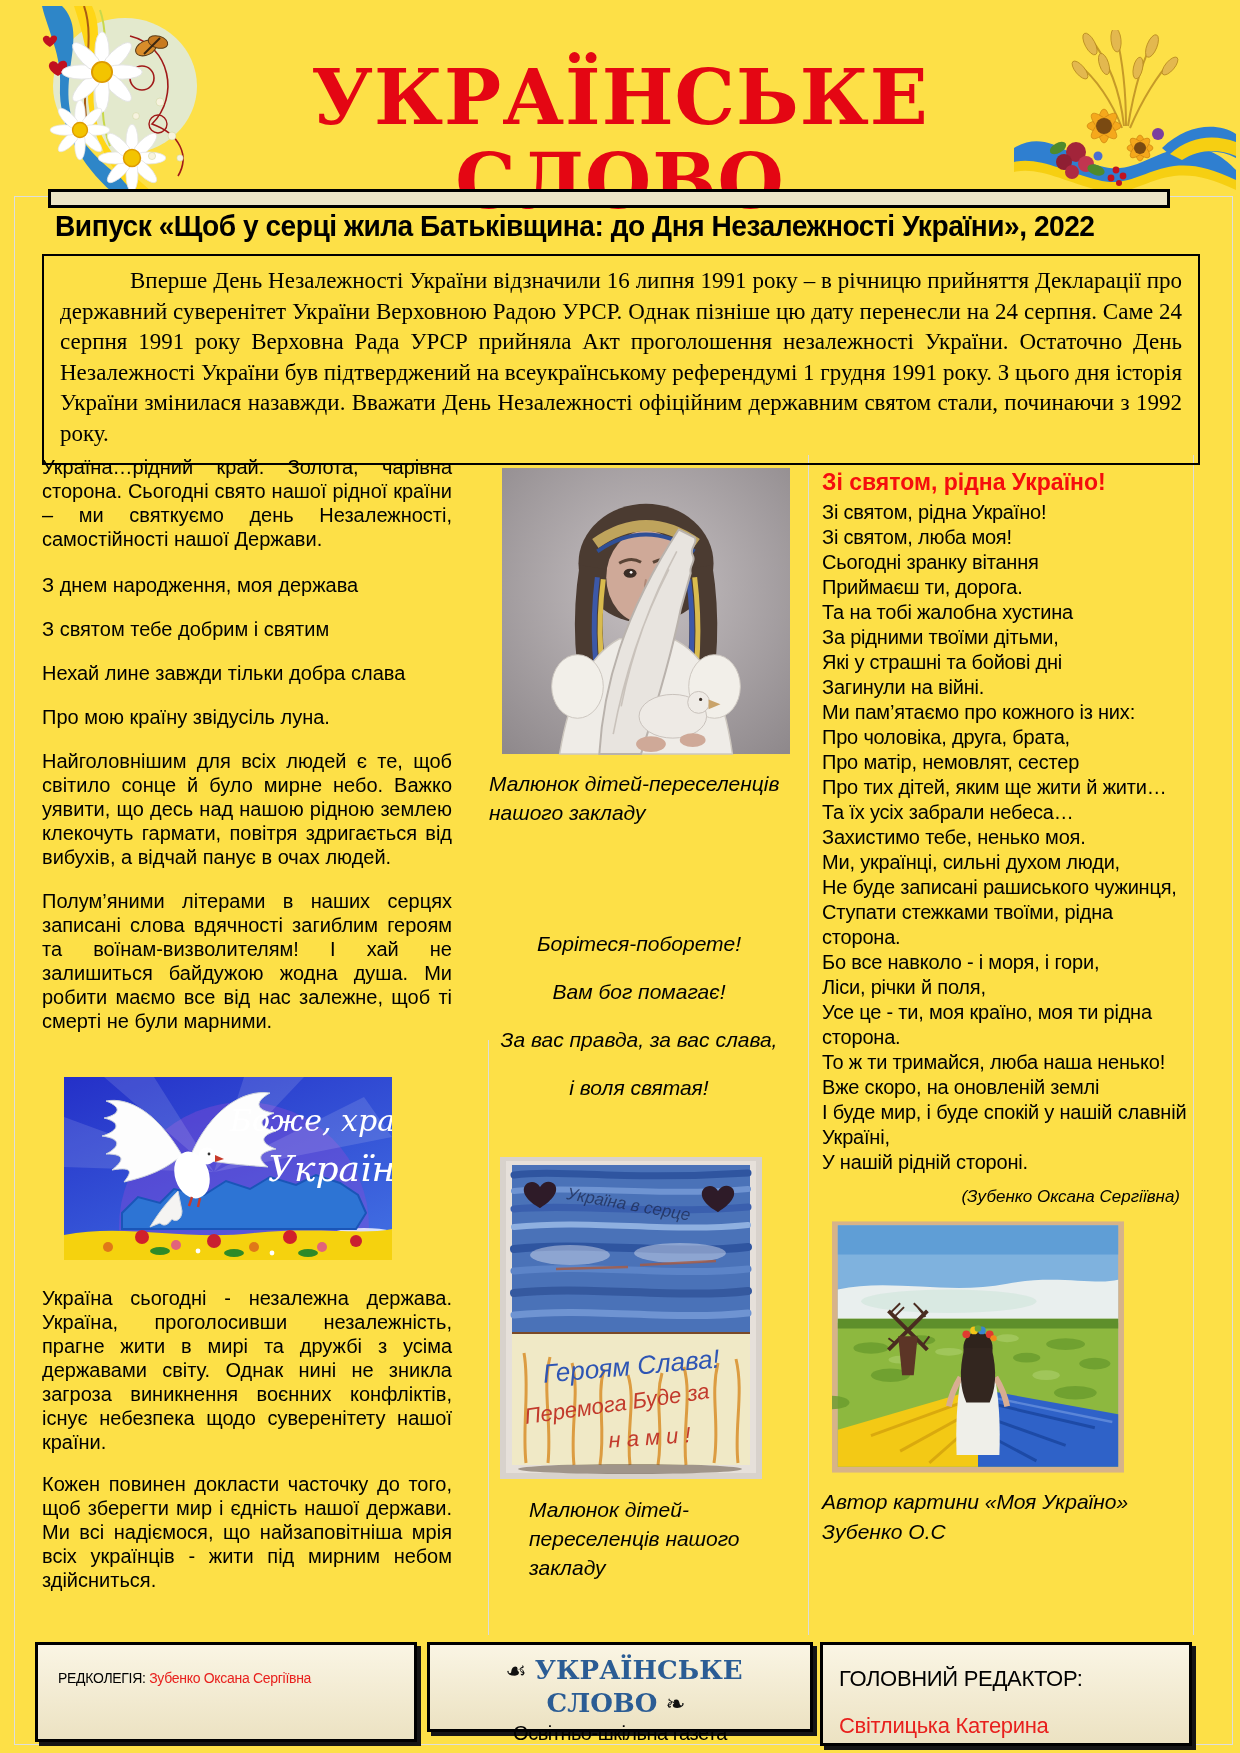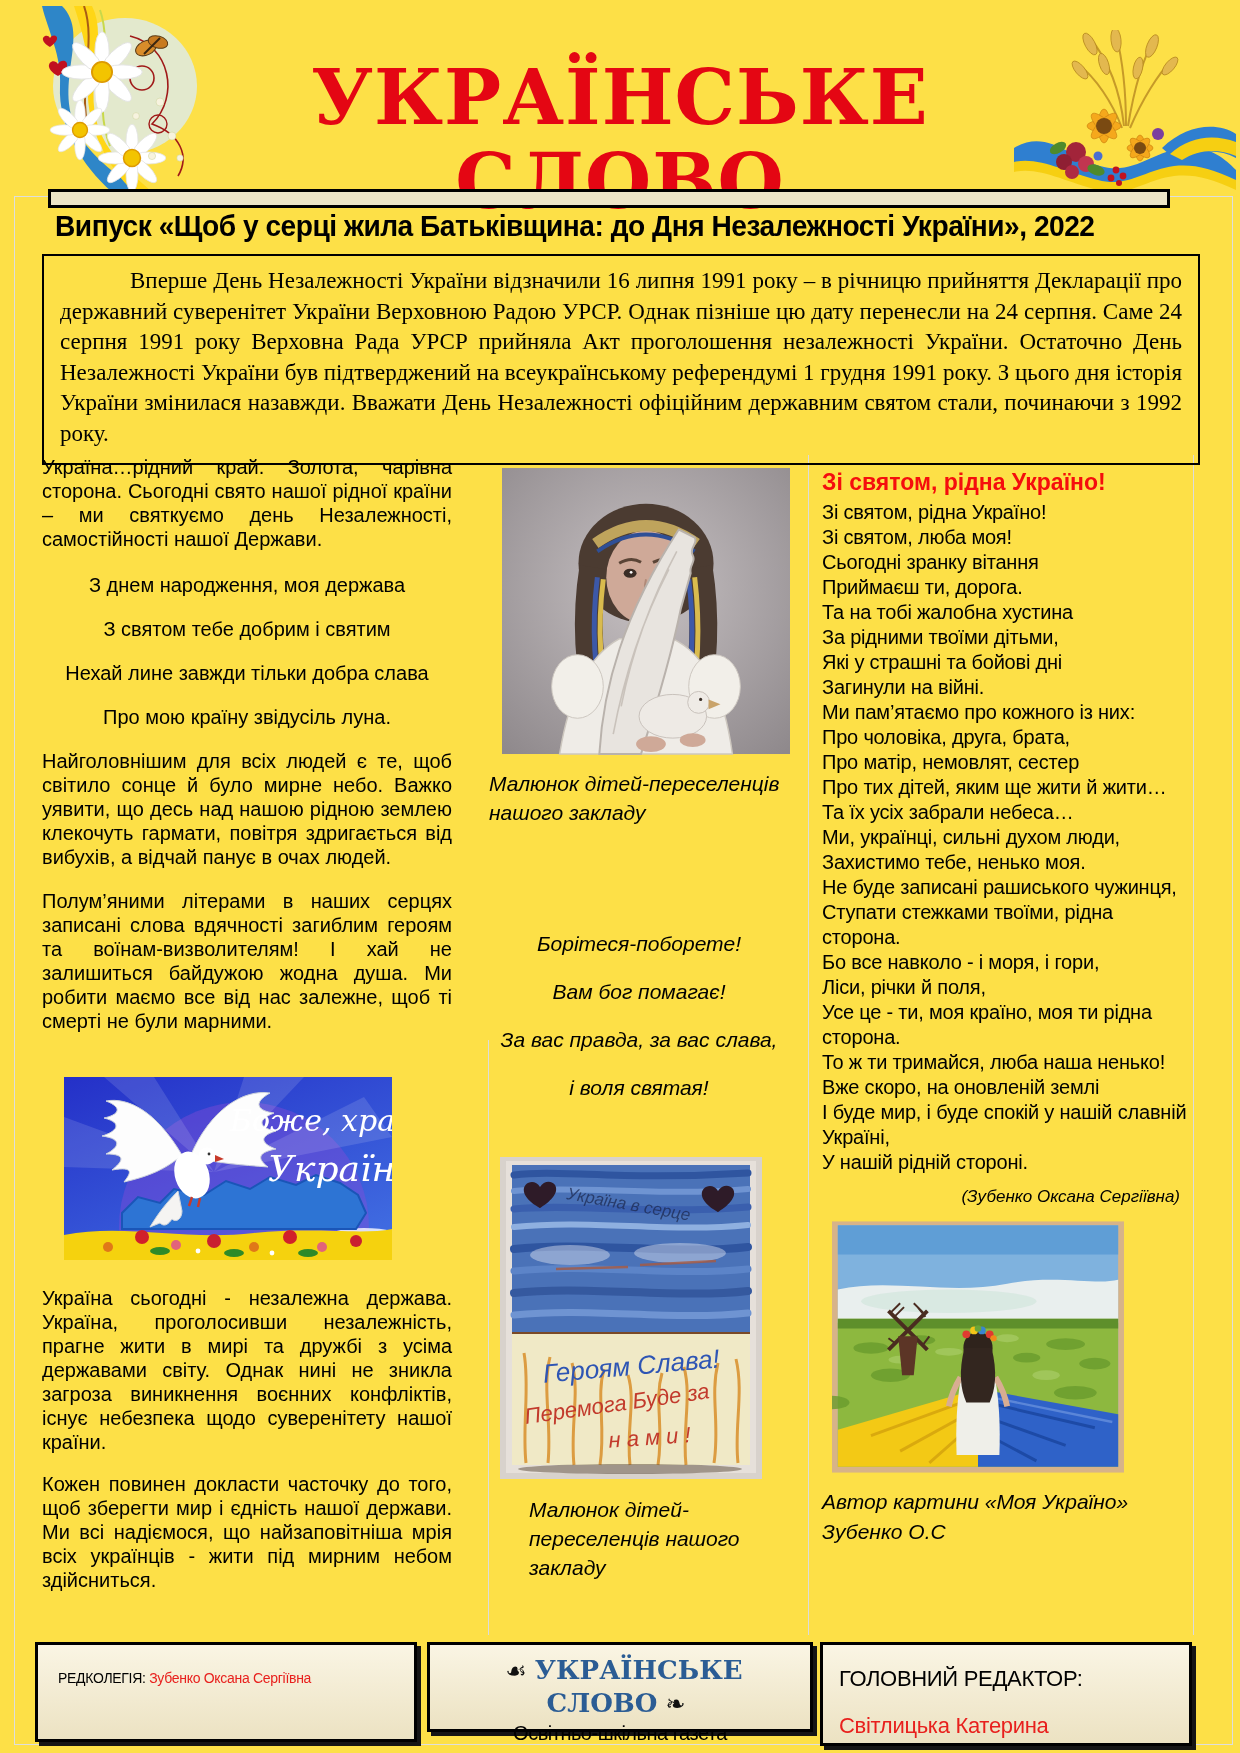--- a/index.html
+++ b/index.html
@@ -27,21 +27,21 @@
   .intro-box p { margin:0; text-indent:70px; }
 
   
   .col-left  { position:absolute; left:42px;  top:455px; width:410px; font-size:20px;
                line-height:24px; text-align:justify; }
   .col-mid   { position:absolute; left:470px; top:455px; width:338px; }
   .col-right { position:absolute; left:822px; top:455px; width:368px; }
 
   .p1 { margin:0 0 22px; } .p2 { margin:8px 0 20px; } .p3 { margin:0; }
   .p4 { margin:26px 0 18px; } .p5 { margin:0; }
-  .verse-line { text-align:center; line-height:24px; margin-bottom:20px; }
+  .verse-line { text-align:left; line-height:24px; margin-bottom:20px; }
   .verse-block { margin-bottom:2px; }
   .dove-banner { display:block; margin:44px 0 0 22px; }
 
   .fig1 { display:block; margin:12px 0 0 32px; }
   .fig-caption { font-style:italic; font-size:21px; line-height:29px; }
   .cap1 { width:300px; margin:14px 0 0 19px; }
   .mid-verse { margin-top:104px; }
   .mid-verse-line { text-align:center; font-style:italic; font-size:21px; line-height:25px; margin-bottom:23px; }
   .fig2 { display:block; margin:57px 0 0 30px; }
   .cap2 { width:220px; margin:16px 0 0 59px; }
@@ -354,22 +354,22 @@
         <div class="poem-line">Приймаєш ти, дорога.</div>
         <div class="poem-line">Та на тобі жалобна хустина</div>
         <div class="poem-line">За рідними твоїми дітьми,</div>
         <div class="poem-line">Які у страшні та бойові дні</div>
         <div class="poem-line">Загинули на війні.</div>
         <div class="poem-line">Ми пам’ятаємо про кожного із них:</div>
         <div class="poem-line">Про чоловіка, друга, брата,</div>
         <div class="poem-line">Про матір, немовлят, сестер</div>
         <div class="poem-line">Про тих дітей, яким ще жити й жити…</div>
         <div class="poem-line">Та їх усіх забрали небеса…</div>
+        <div class="poem-line">Захистимо тебе, ненько моя.</div>
         <div class="poem-line">Ми, українці, сильні духом люди,</div>
-        <div class="poem-line">Захистимо тебе, ненько моя.</div>
         <div class="poem-line">Не буде записані рашиського чужинця,</div>
         <div class="poem-line">Ступати стежками твоїми, рідна сторона.</div>
         <div class="poem-line">Бо все навколо - і моря, і гори,</div>
         <div class="poem-line">Ліси, річки й поля,</div>
         <div class="poem-line">Усе це - ти, моя країно, моя ти рідна сторона.</div>
         <div class="poem-line">То ж ти тримайся, люба наша ненько!</div>
         <div class="poem-line">Вже скоро, на оновленій землі</div>
         <div class="poem-line">І буде мир, і буде спокій у нашій славній Україні,</div>
         <div class="poem-line">У нашій рідній стороні.</div>
       </div>

